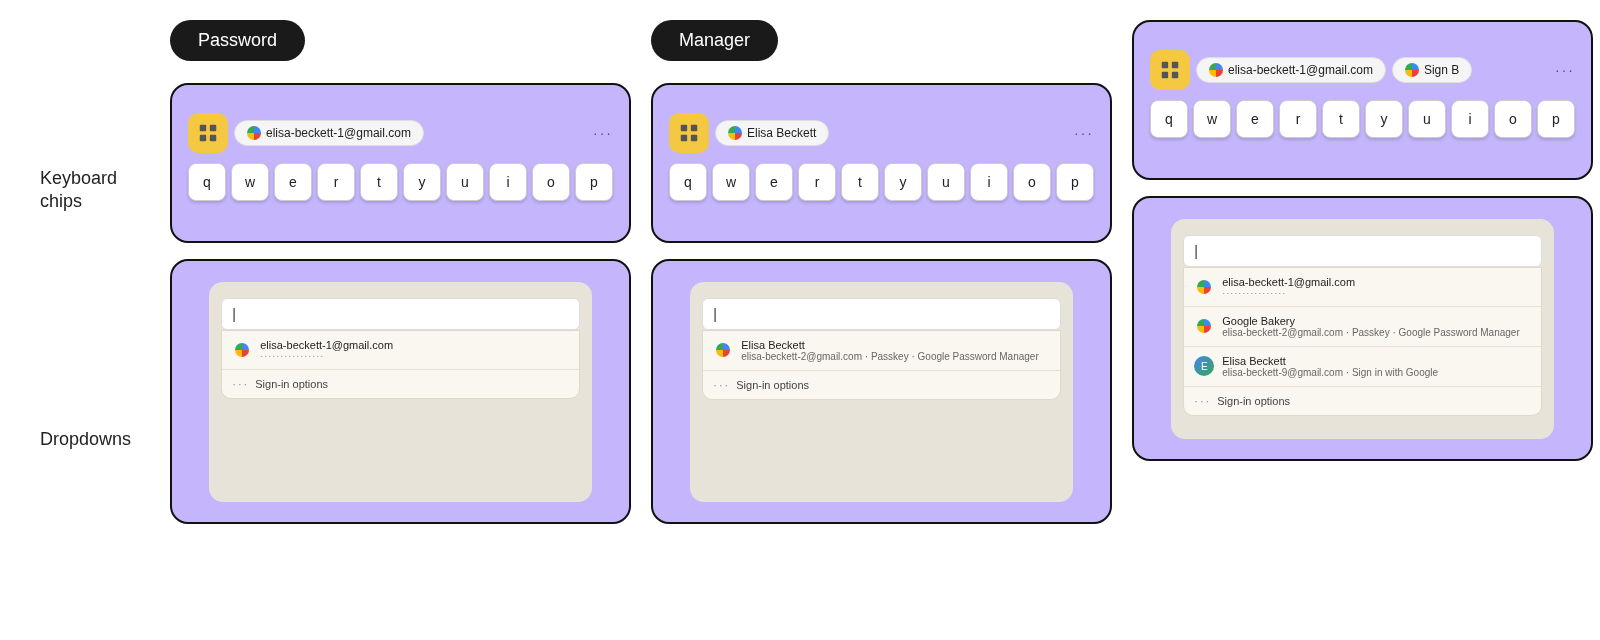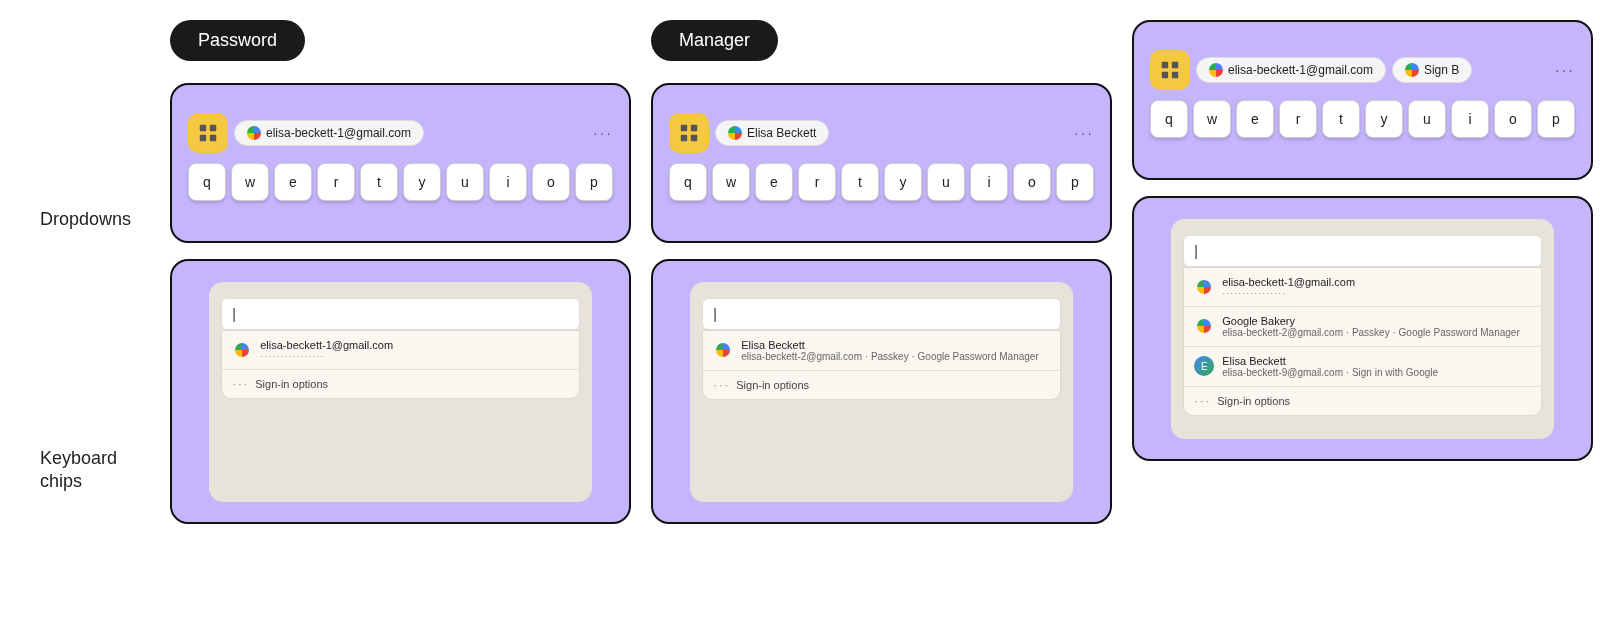--- a/index.html
+++ b/index.html
@@ -286,22 +286,22 @@
 
     .avatar-google {
       background: linear-gradient(135deg, #4285F4, #34A853);
     }
   </style>
 </head>
 <body>
 
 <div class="main-layout">
   <div class="row-labels">
+    <div class="row-label row-label-keyboard">Keyboard<br>chips</div>
     <div class="row-label row-label-dropdown">Dropdowns</div>
-    <div class="row-label row-label-keyboard">Keyboard<br>chips</div>
   </div>
 
   <div class="columns-area">
 
     <div class="column">
       <div class="column-header">
         <div class="column-title-pill">Password</div>
       </div>
       <div class="card keyboard-card">
         <div class="chip-row">

